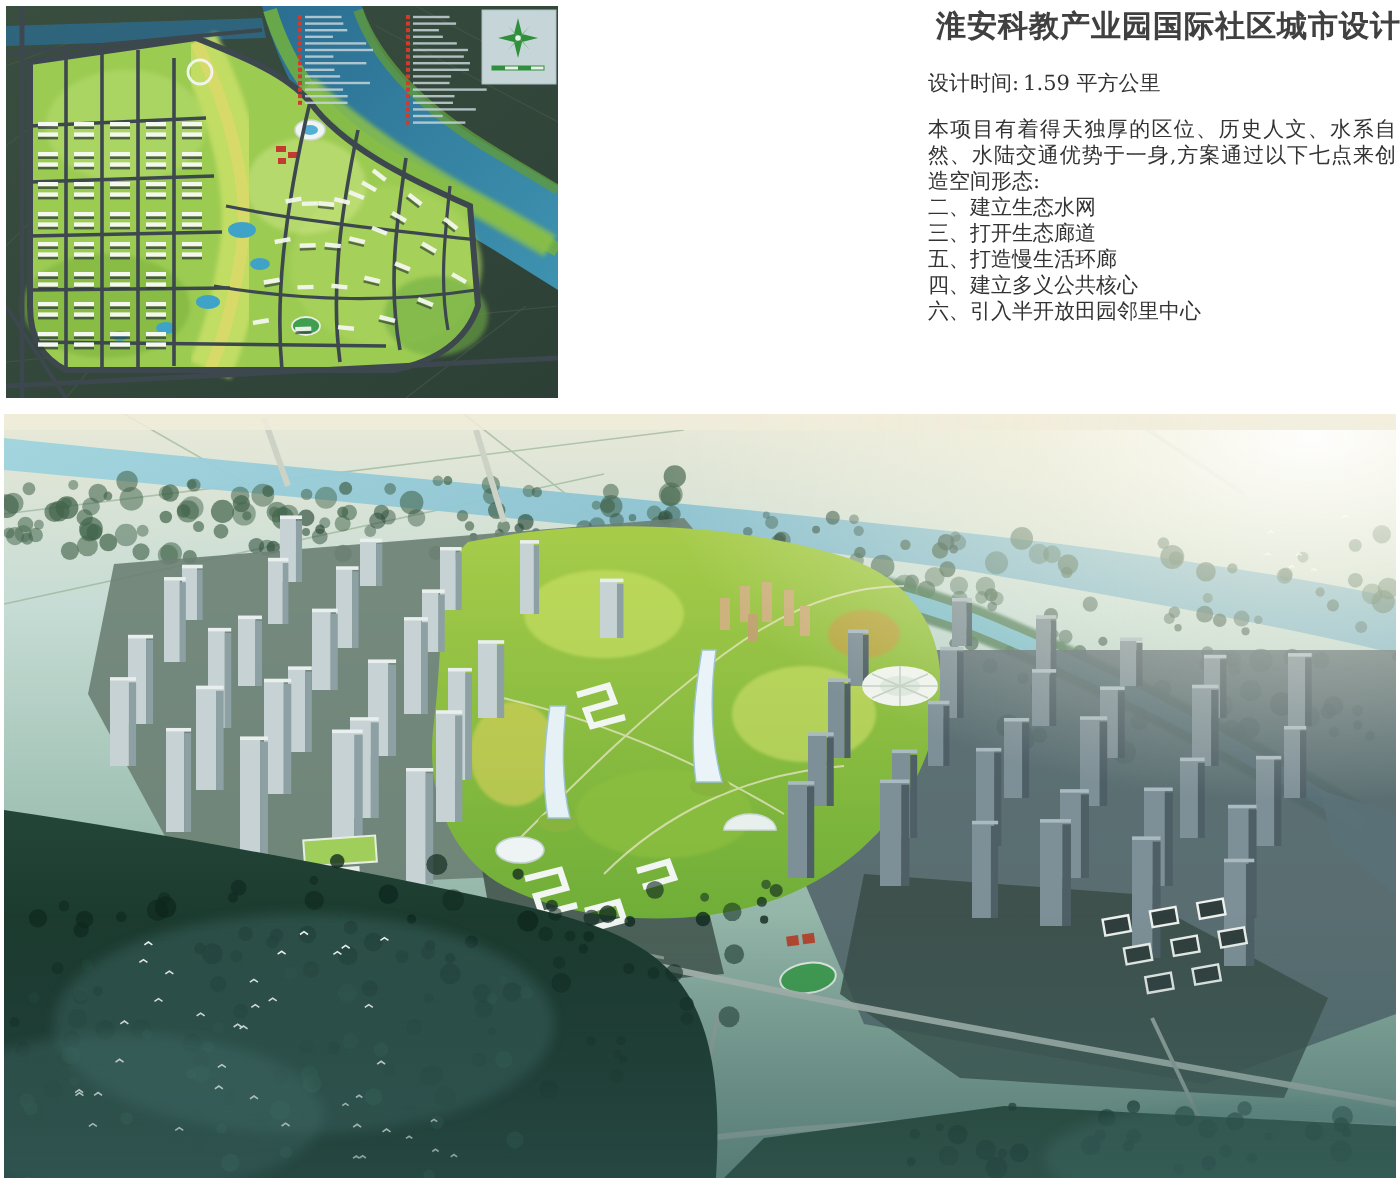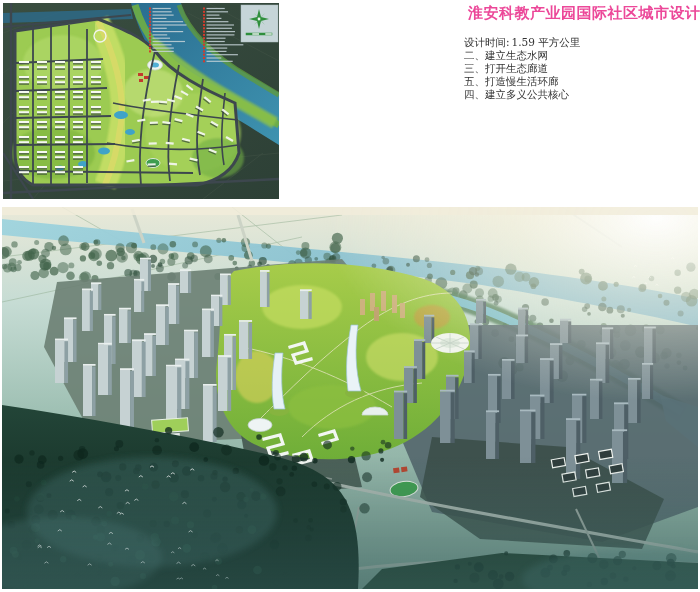--- a/index.html
+++ b/index.html
@@ -3,21 +3,21 @@
 <meta charset="utf-8">
 <style>
   html,body{margin:0;padding:0;background:#fff;}
   body{width:700px;height:592px;position:relative;overflow:hidden;
        font-family:"DejaVu Serif","Liberation Serif",serif;}
   .abs{position:absolute;}
   #masterplan{left:3px;top:3px;width:276px;height:196px;}
   #rendering{left:2px;top:207px;width:696px;height:382px;}
   svg{display:block;}
   #text-block{left:464px;top:2px;width:234px;color:#222;}
-  #text-block h1{font-size:15px;font-weight:bold;color:#ec4899;margin:2px 0 12px 4px;
+  #text-block h1{font-size:15px;font-weight:bold;color:#404040;margin:2px 0 12px 4px;
                  letter-spacing:.5px;white-space:nowrap;}
   .meta-row{font-size:10.5px;line-height:14px;color:#333;}
   .meta-row .lbl{margin-right:2px;}
   #intro{font-size:10.5px;line-height:13px;color:#333;margin:10px 0 0 0;text-align:justify;}
   .pt{font-size:10.5px;line-height:13px;color:#333;}
 </style>
 </head>
 <body>
 
 <div id="masterplan" class="abs">
@@ -381,24 +381,26 @@
     </g>
   </g>
 </svg>
 </div>
 
 <div id="text-block" class="abs">
   <h1>淮安科教产业园国际社区城市设计</h1>
   <div class="meta-row">
     <span class="lbl">设计时间:</span><span>1.59 平方公里</span>
   </div>
+  <p id="intro">本项目有着得天独厚的区位、历史人文、水系自然、水陆交通优势于一身,方案通过以下七点来创造空间形态:</p>
   <div class="pt">二、建立生态水网</div>
   <div class="pt">三、打开生态廊道</div>
   <div class="pt">五、打造慢生活环廊</div>
   <div class="pt">四、建立多义公共核心</div>
+  <div class="pt">六、引入半开放田园邻里中心</div>
 </div>
 
 <div id="rendering" class="abs">
 <svg id="rd" width="696" height="382" viewBox="0 0 696 382">
   <defs>
     <linearGradient id="sky" x1="0" y1="0" x2="0" y2="1">
       <stop offset="0" stop-color="#e9e9d8"></stop>
           <stop offset="0.25" stop-color="#c6dcd4"></stop>
       <stop offset="0.55" stop-color="#9dbfb2"></stop>
           <stop offset="1" stop-color="#78998e"></stop>

